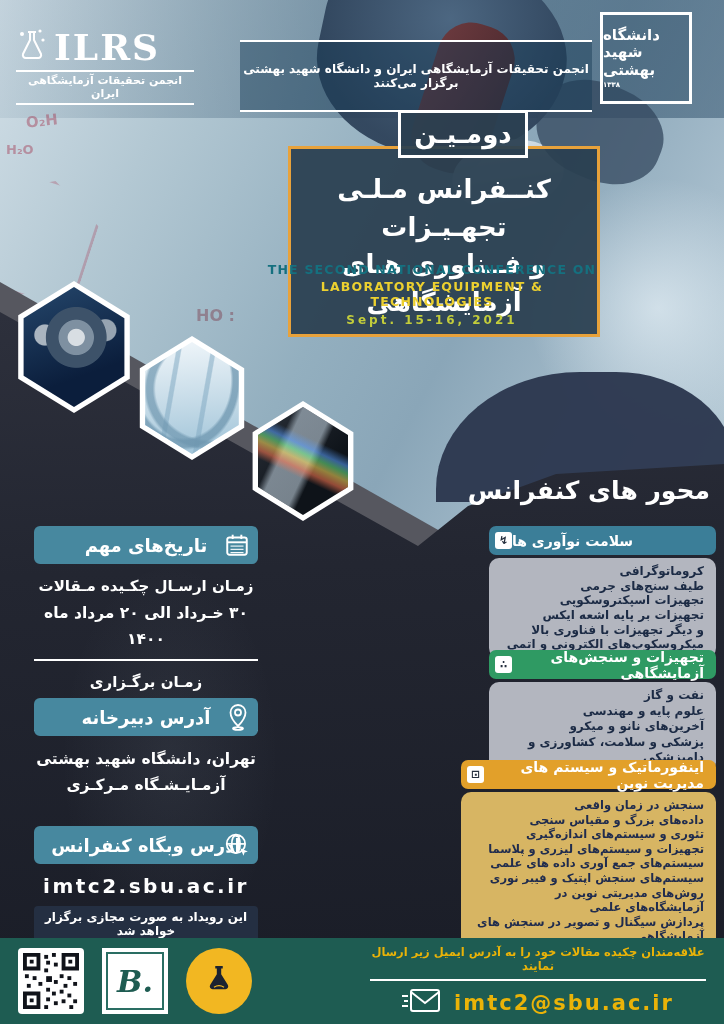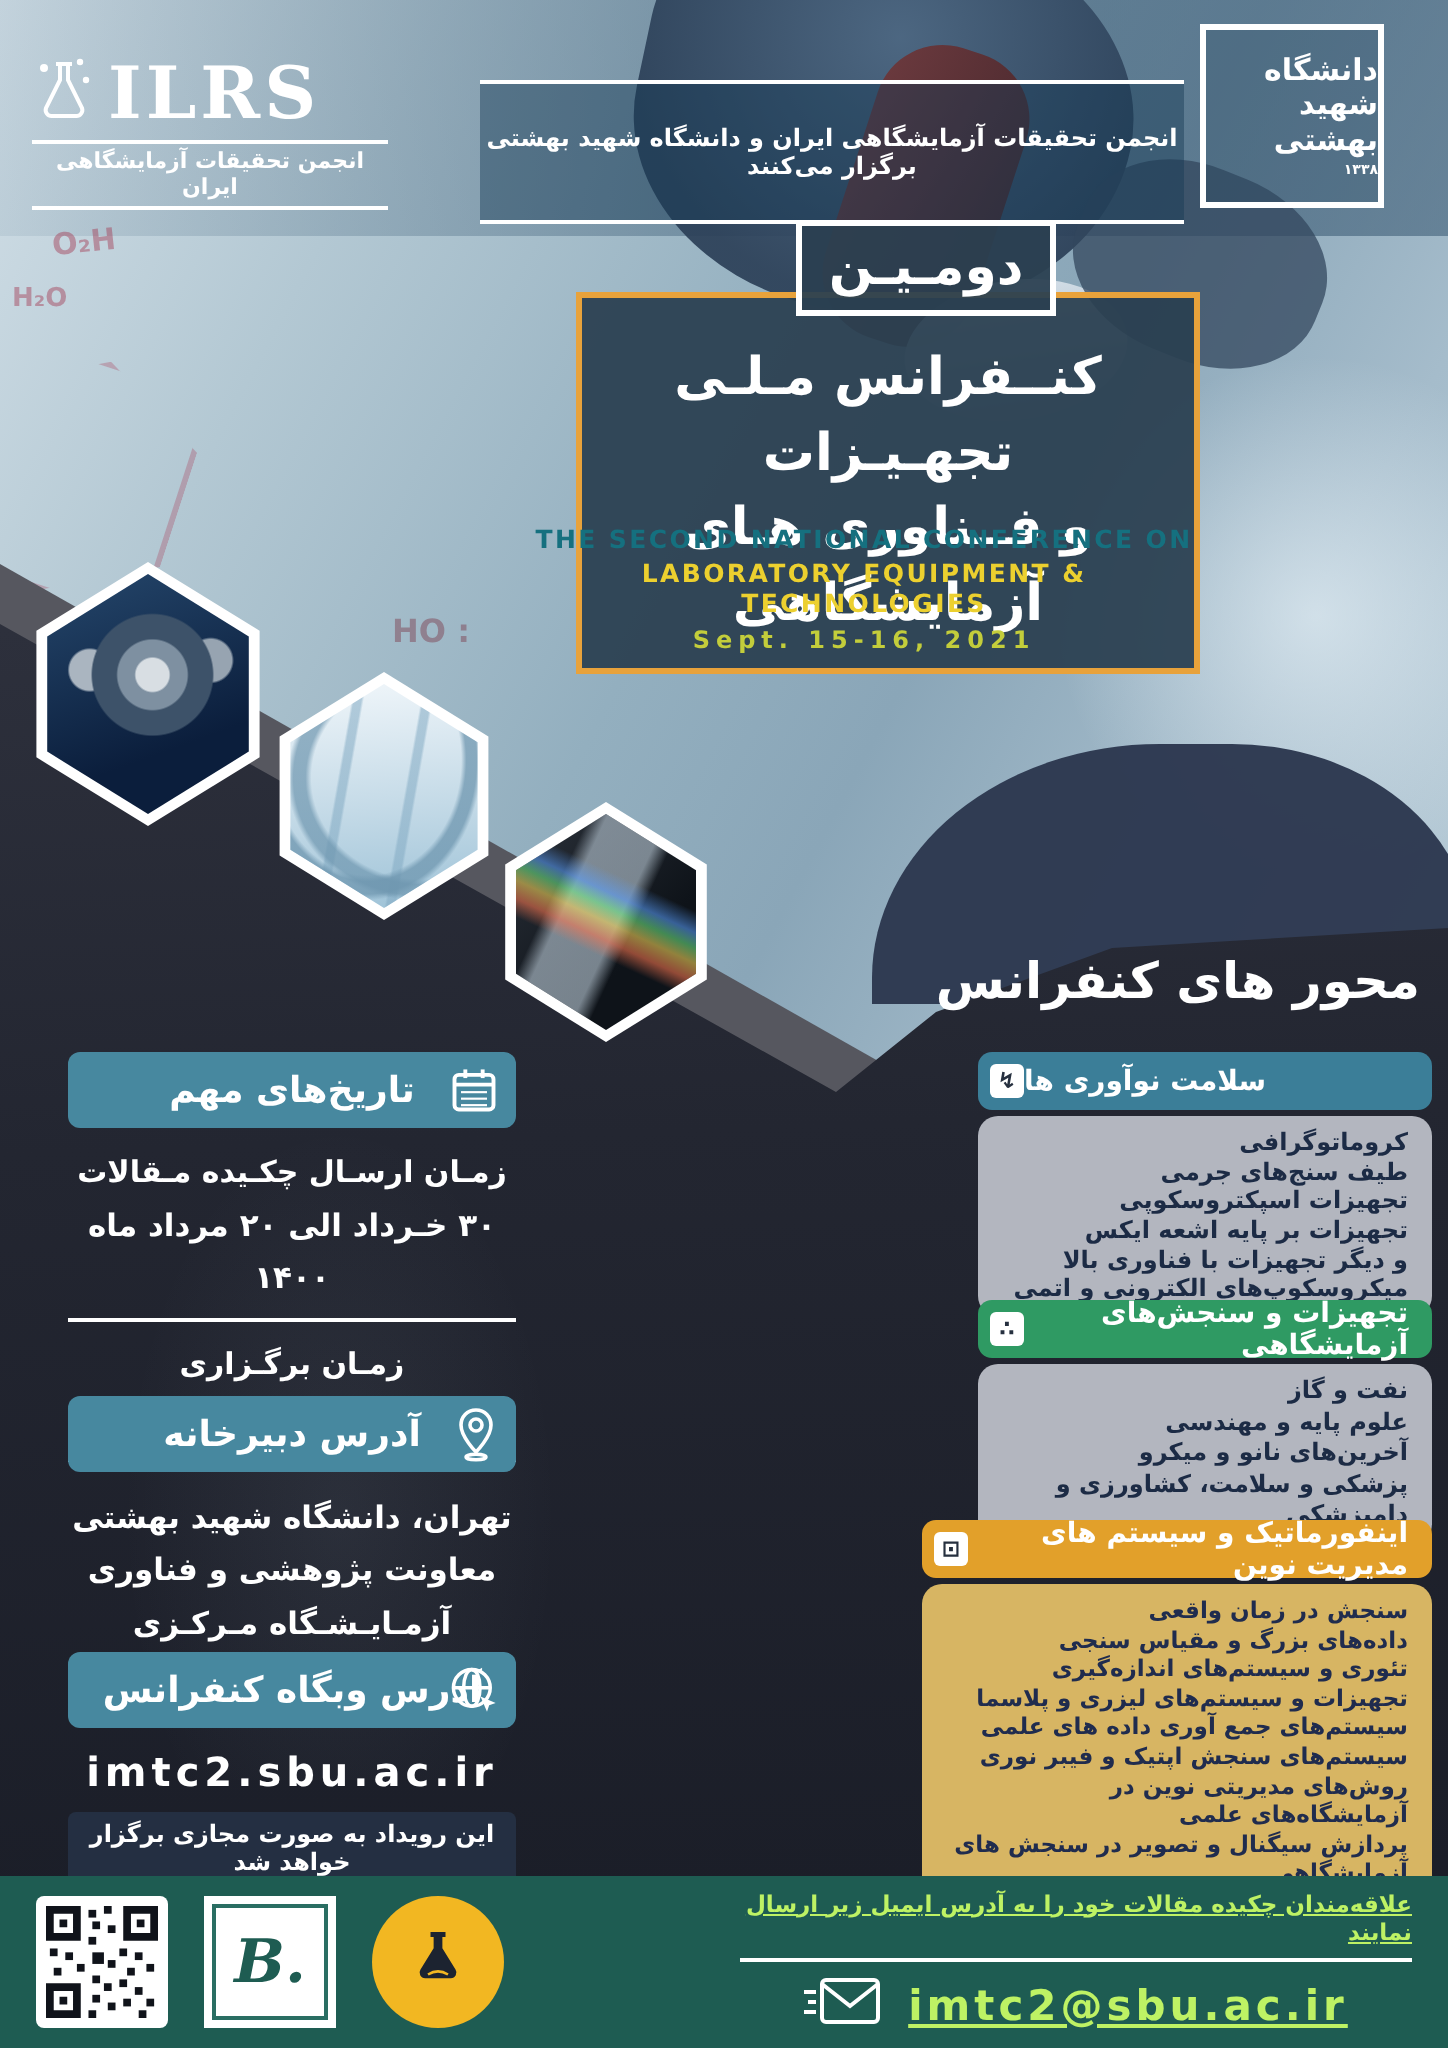--- a/index.html
+++ b/index.html
@@ -63,21 +63,21 @@
   .ilrs { position:absolute; left:16px; top:26px; z-index:10; color:#fff; width:178px; }
   .ilrs-row { display:flex; align-items:center; gap:8px; }
   .ilrs-acronym { font-family:"DejaVu Serif", serif; font-size:36px; font-weight:bold; letter-spacing:2px; }
   .ilrs-sub { border-top:2px solid #fff; border-bottom:2px solid #fff; padding:2px 4px 3px;
     font-size:11px; font-weight:bold; text-align:center; margin-top:2px; }
   .banner { position:absolute; left:240px; top:40px; width:352px; z-index:10;
     border-top:2px solid #fff; border-bottom:2px solid #fff; background:rgba(23,58,84,.45);
     color:#fff; font-size:12px; font-weight:bold; text-align:center; padding:20px 2px; direction:rtl; }
   .sbu-logo { position:absolute; left:600px; top:12px; width:92px; height:92px; z-index:10;
     border:3px solid #fff; background:rgba(40,70,95,.25); display:flex; flex-direction:column;
-    align-items:flex-end; justify-content:center; color:#fff; font-weight:bold; line-height:1.15; font-size:15px; }
+    align-items:flex-start; justify-content:center; color:#fff; font-weight:bold; line-height:1.15; font-size:15px; }
   .sbu-logo span { display:block; text-align:center; }
   .sbu-year { font-size:7px; letter-spacing:2px; margin-top:2px; }
 
   
   .ordinal-box { position:absolute; left:398px; top:110px; width:130px; height:48px; z-index:12;
     border:3px solid #fff; background:rgba(42,64,81,.94); color:#fff; font-size:26px; font-weight:bold;
     display:flex; align-items:center; justify-content:center; direction:rtl; }
   .title-box { position:absolute; left:288px; top:146px; width:312px; z-index:11;
     border:3px solid #e8a23b; background:rgba(42,64,81,.94); color:#fff;
     font-size:26px; font-weight:bold; text-align:center; direction:rtl;
@@ -126,21 +126,21 @@
 
   
   .footer { position:absolute; left:0; top:938px; width:724px; height:86px; background:#1e5c52; z-index:20;
     display:flex; align-items:center; padding:0 18px; }
   .qr { width:66px; height:66px; background:#fff; border-radius:4px; padding:5px; flex:0 0 auto; }
   .callig { width:66px; height:66px; background:#fff; margin-left:18px; position:relative; flex:0 0 auto; }
   .callig-inner { position:absolute; inset:4px; border:2px solid #2a6e63; display:flex; align-items:center; justify-content:center; }
   .callig-glyph { font-family:"DejaVu Serif", serif; font-style:italic; font-weight:bold; font-size:30px; color:#1e5c52; }
   .flask-circle { width:66px; height:66px; background:#f2b722; border-radius:50%; margin-left:18px;
     display:flex; align-items:center; justify-content:center; flex:0 0 auto; }
-  .footer-right { margin-left:auto; width:336px; color:#bef264;text-decoration:underline; }
+  .footer-right { margin-left:auto; width:336px; text-align:center; color:#eab308; }
   .footer-cta { font-size:11.5px; font-weight:bold; direction:rtl; padding-bottom:6px; border-bottom:2px solid #fff; }
   .email-row { display:flex; align-items:center; justify-content:center; gap:12px; margin-top:7px; }
   .email { font-size:21px; font-weight:bold; letter-spacing:2px; direction:ltr; }
 </style>
 </head>
 <body>
 
 <div class="poster">
 
   <div class="photo"></div>
@@ -285,21 +285,20 @@
       <span class="hicon">
         <svg width="24" height="28" viewBox="0 0 24 28" fill="none" stroke="#fff" stroke-width="1.8">
           <path d="M12 2 C7.5 2 4.5 5.5 4.5 9.5 C4.5 15.5 12 23 12 23 S19.5 15.5 19.5 9.5 C19.5 5.5 16.5 2 12 2 Z"></path>
           <circle cx="12" cy="9.5" r="3"></circle>
             <ellipse cx="12" cy="25.5" rx="5" ry="1.4"></ellipse>
         </svg>
       </span>
     </div>
     <div class="info-body">
       <div>تهران، دانشگاه شهید بهشتی</div>
-      <div>معاونت پژوهشی و فناوری</div>
       <div>آزمـایـشـگاه مـرکـزی</div>
     </div>
   </div>
 
   <div class="info-box website-box">
     <div class="info-header">
       <span>آدرس وبگاه کنفرانس</span>
       <span class="hicon">
         <svg width="26" height="26" viewBox="0 0 24 24" fill="none" stroke="#fff" stroke-width="1.6">
           <circle cx="11" cy="11" r="8.5"></circle>

